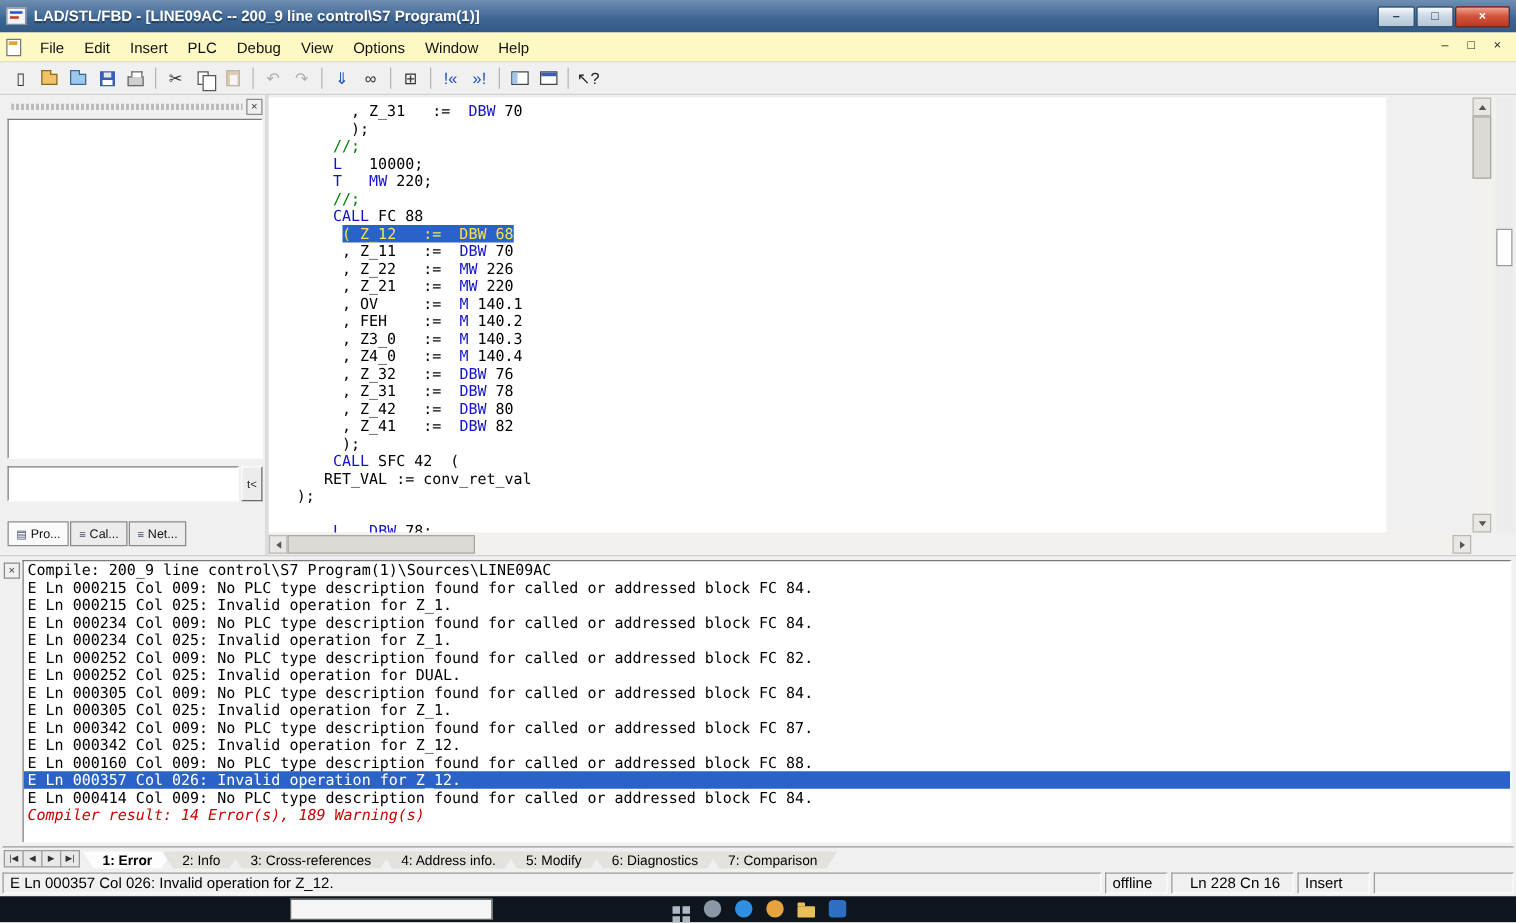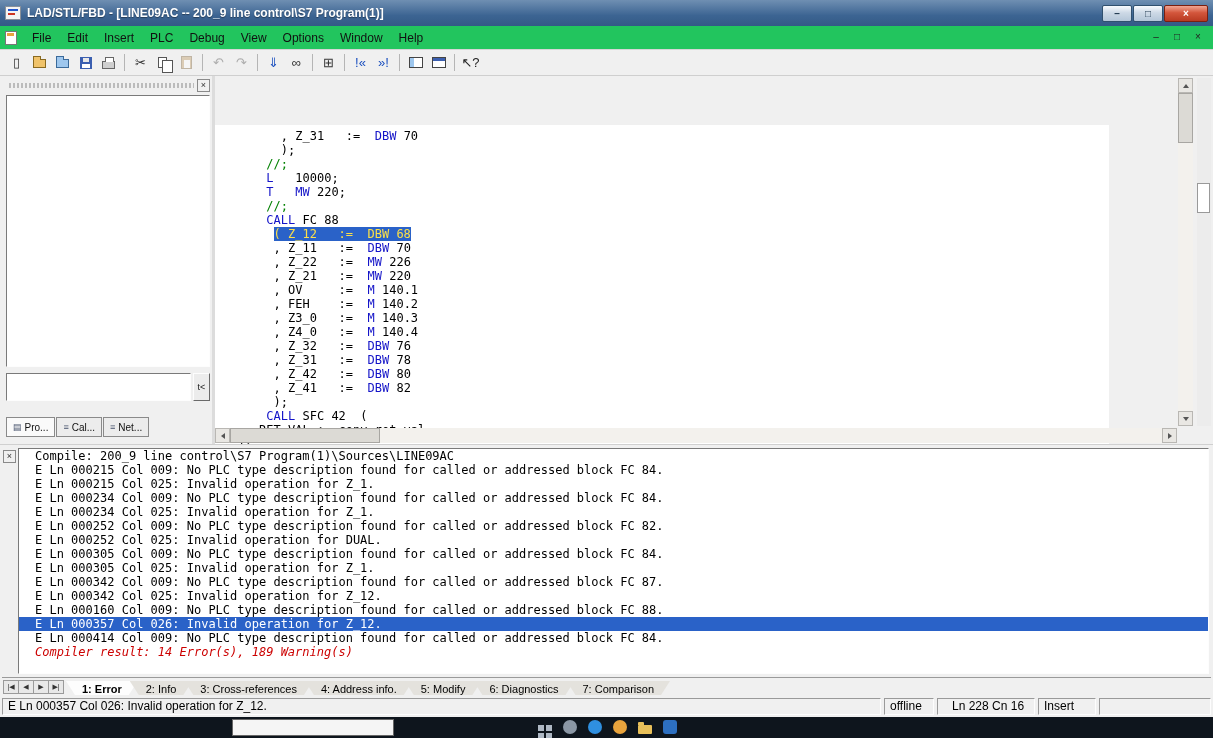--- a/index.html
+++ b/index.html
@@ -15,21 +15,21 @@
   .app-icon::before { content:""; position:absolute; left:2px; top:2px; width:10px; height:2px; background:#2255cc; }
   .app-icon::after  { content:""; position:absolute; left:2px; top:6px; width:7px;  height:2px; background:#cc3322; }
   .title-text { flex:1; white-space:nowrap; overflow:hidden; text-shadow:0 1px 1px rgba(0,0,0,.4); }
   .win-btns { display:flex; align-items:center; }
   .win-btn { width:30px; height:17px; margin-left:1px; border:1px solid #30506e; border-radius:2px;
     background:linear-gradient(#f8fbfe,#cdd9e6 45%,#b4c6d8); color:#223a50; font-size:10px;
     line-height:15px; text-align:center; font-weight:bold; }
   .win-btn.close { width:44px; background:linear-gradient(#f2a693,#d3563c 45%,#b83a22); color:#fff; border-color:#7a1f10; }
 
   
-  .menubar { position:absolute; left:0; top:26px; width:100%; height:24px; background:#22c55e;
+  .menubar { position:absolute; left:0; top:26px; width:100%; height:24px; background:#fef9c3;
     border-bottom:1px solid #d6d6d6; display:flex; align-items:center; font-size:12px; color:#111; }
   .doc-icon { width:12px; height:14px; background:#fff; border:1px solid #777; position:relative; margin:0 7px 0 5px; flex:0 0 auto; }
   .doc-icon::before { content:""; position:absolute; left:1px; top:1px; width:7px; height:3px; background:#e8a33d; }
   .menu-items { display:flex; }
   .menu-item { padding:3px 8px; }
   .mdi-btns { margin-left:auto; display:flex; padding-right:6px; }
   .mdi-btn { width:18px; height:16px; font-size:10px; line-height:14px; text-align:center; color:#222; margin-left:3px; }
 
   
   .toolbar { position:absolute; left:0; top:50px; width:100%; height:26px; background:#f0f0f0;
@@ -69,21 +69,21 @@
   .pane-detail { position:absolute; left:0; top:293px; width:204px; height:32px; display:flex; align-items:stretch; padding:2px 0; }
   .pane-detail-field { flex:1; background:#fff; }
   .pane-detail-btn { width:17px; margin-left:2px; border:1px solid; border-color:#fdfdfd #6a6a6a #6a6a6a #fdfdfd; background:#ececec; font-size:9px; display:flex; align-items:center; justify-content:center; color:#222; }
   .pane-tabs { position:absolute; left:0; bottom:0; height:21px; display:flex; gap:1px; }
   .pane-tab { display:flex; align-items:center; gap:3px; padding:0 6px; border:1px solid #8a8a8a; background:#ececec; font-size:10px; height:20px; color:#111; }
   .pane-tab.active { background:#fafafa; }
   .pt-icon { font-size:9px; color:#44506a; }
 
   .splitter { position:absolute; left:212px; top:0; width:3px; height:368px; background:#dcdcdc; }
 
-  .editor { position:absolute; left:215px; top:2px; width:894px; height:348px; background:#fff; overflow:hidden;margin-top:47px; }
+  .editor { position:absolute; left:215px; top:2px; width:894px; height:348px; background:#fff; overflow:hidden; }
   .code { font-family:"DejaVu Sans Mono","Liberation Mono",monospace; font-size:12px; line-height:14px; padding:4px 0 0 8px; color:#000; }
   .code-line { height:14px; white-space:pre; }
   .tk-p { color:#000; }
   .tk-k { color:#1414c8; }
   .tk-c { color:#008000; }
   .tk-sel { background:#2a62c8; color:#fde047; }
 
   .vscroll { position:absolute; left:1178px; top:2px; width:15px; height:348px; background:#f3f1ed; }
   .hscroll { position:absolute; left:215px; top:352px; width:962px; height:15px; background:#f3f1ed; }
   .sb-btn { position:absolute; width:15px; height:15px; background:#e9e7e3; border:1px solid #b9b7b3; display:flex; align-items:center; justify-content:center; }
@@ -96,21 +96,21 @@
   .tri-left  { width:0;height:0;border-top:3px solid transparent;border-bottom:3px solid transparent;border-right:4px solid #555; }
   .tri-right { width:0;height:0;border-top:3px solid transparent;border-bottom:3px solid transparent;border-left:4px solid #555; }
   .mdi-scroll { position:absolute; left:1197px; top:2px; width:14px; height:348px; background:#ececec; }
   .mdi-thumb { position:absolute; left:0; top:105px; width:13px; height:30px; background:#fff; border:1px solid #999; }
 
   
   .output { position:absolute; left:0; top:444px; width:100%; height:252px; background:#f0f0f0; border-top:1px solid #d0d0d0; }
   .out-close { position:absolute; left:3px; top:5px; width:13px; height:13px; border:1px solid #8a8a8a; background:#f0f0f0; font-size:9px; line-height:11px; text-align:center; color:#333; }
   .out-box { position:absolute; left:18px; top:3px; right:4px; height:226px; background:#fff; overflow:hidden;
     font-family:"DejaVu Sans Mono","Liberation Mono",monospace; font-size:12px; }
-  .out-line { height:14px; line-height:14px; white-space:pre; padding-left:16px; color:#000; }
+  .out-line { height:14px; line-height:14px; white-space:pre; padding-left:3px; color:#000; }
   .out-line.sel { background:#2a62c8; color:#fff; }
   .out-line.result { color:#cc0000; font-style:italic; }
   .tabrow { position:absolute; left:2px; top:232px; right:2px; height:20px; display:flex; align-items:flex-start;
     border-top:1px solid #9a9a9a; background:#f0f0f0; padding-top:1px; }
   .tab-nav { display:flex; margin:1px 10px 0 2px; }
   .tnav { width:16px; height:14px; border:1px solid #9a9a9a; background:#e8e8e8; font-size:7px; display:flex; align-items:center; justify-content:center; color:#333; margin-left:-1px; }
   .otab { position:relative; height:17px; padding:2px 16px 0; font-size:11px; color:#000; background:#e4e2dd;
     clip-path:polygon(0 0,100% 0,calc(100% - 9px) 100%,9px 100%); margin-left:-8px; }
   .otab.active { background:#fdfdfd; font-weight:bold; }
 

